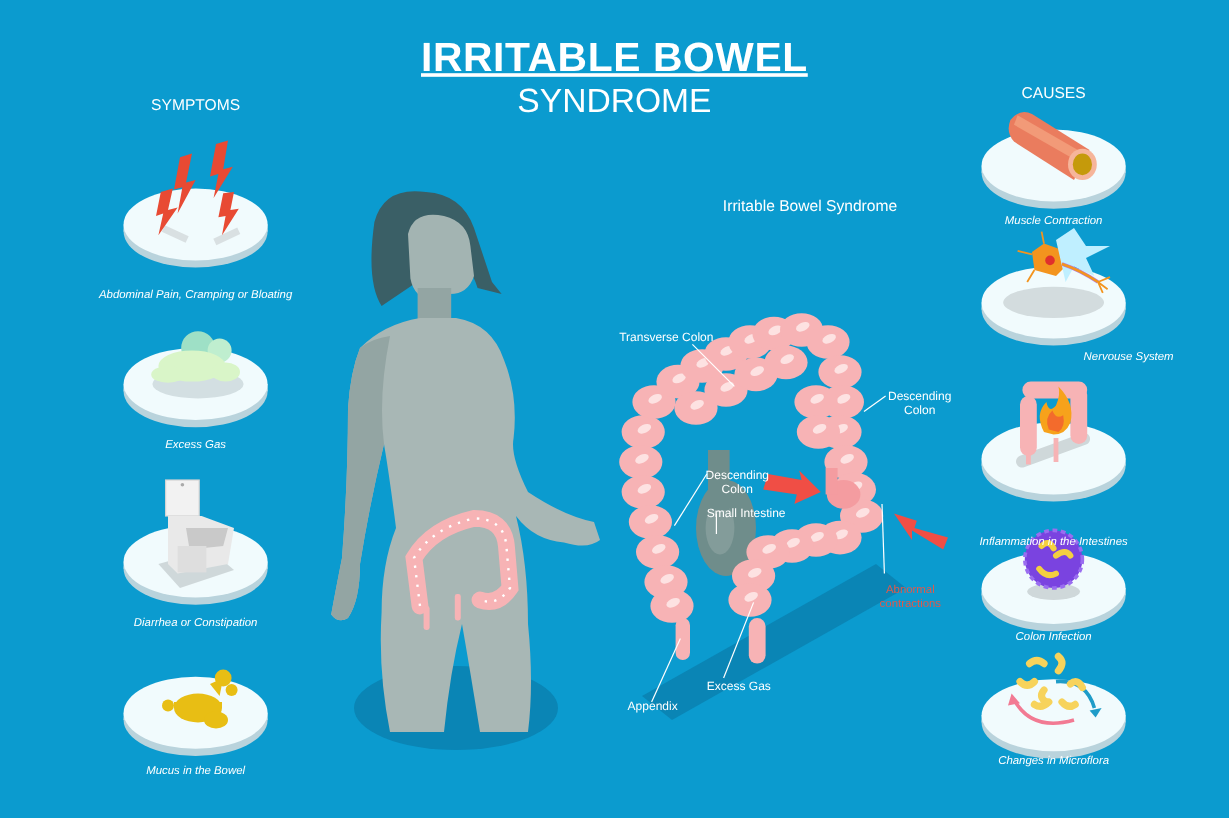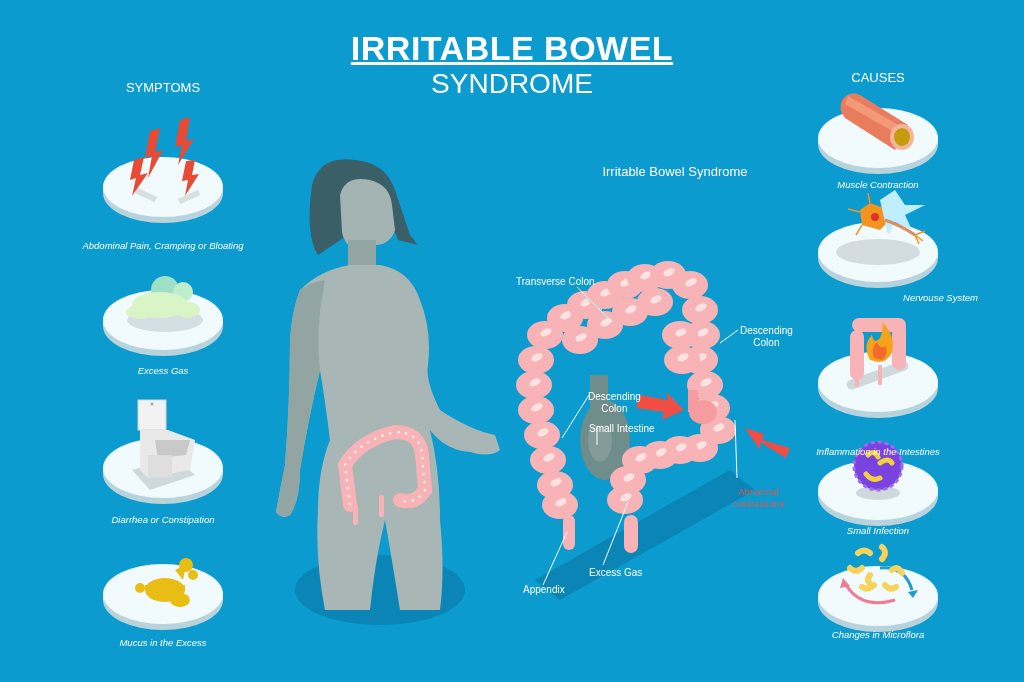--- a/index.html
+++ b/index.html
@@ -257,27 +257,27 @@
       <line x1="628" y1="502" x2="603" y2="565"></line>
       <line x1="567" y1="532" x2="543" y2="585"></line>
     </g>
   </g>
 </svg>
 
 <div class="abs section-head" style="left:103px; top:80px; width:120px;">SYMPTOMS</div>
 <div class="abs cap" style="left:63px; top:240px; width:200px;">Abdominal Pain, Cramping or Bloating</div>
 <div class="abs cap" style="left:63px; top:365px; width:200px;">Excess Gas</div>
 <div class="abs cap" style="left:63px; top:514px; width:200px;">Diarrhea or Constipation</div>
-<div class="abs cap" style="left:63px; top:637px; width:200px;">Mucus in the Excess</div>
+<div class="abs cap" style="left:63px; top:637px; width:200px;">Mucus in the Bowel</div>
 
 <div class="abs section-head" style="left:818px; top:70px; width:120px;">CAUSES</div>
 <div class="abs cap" style="left:778px; top:179px; width:200px;">Muscle Contraction</div>
 <div class="abs cap" style="left:778px; top:292px; width:200px;text-align:right;">Nervouse System</div>
 <div class="abs cap" style="left:778px; top:418px; width:200px;margin-top:28px;">Inflammation in the Intestines</div>
-<div class="abs cap" style="left:778px; top:525px; width:200px;">Small Infection</div>
+<div class="abs cap" style="left:778px; top:525px; width:200px;">Colon Infection</div>
 <div class="abs cap" style="left:778px; top:629px; width:200px;">Changes in Microflora</div>
 
 <div class="abs lbl" style="left:516px; top:276px;">Transverse Colon</div>
 <div class="abs lbl" style="left:740px; top:325px; text-align:center; line-height:12px;">
   <div>Descending</div>
   <div>Colon</div>
 </div>
 <div class="abs lbl" style="left:588px; top:391px; text-align:center; line-height:12px;">
   <div>Descending</div>
   <div>Colon</div>

